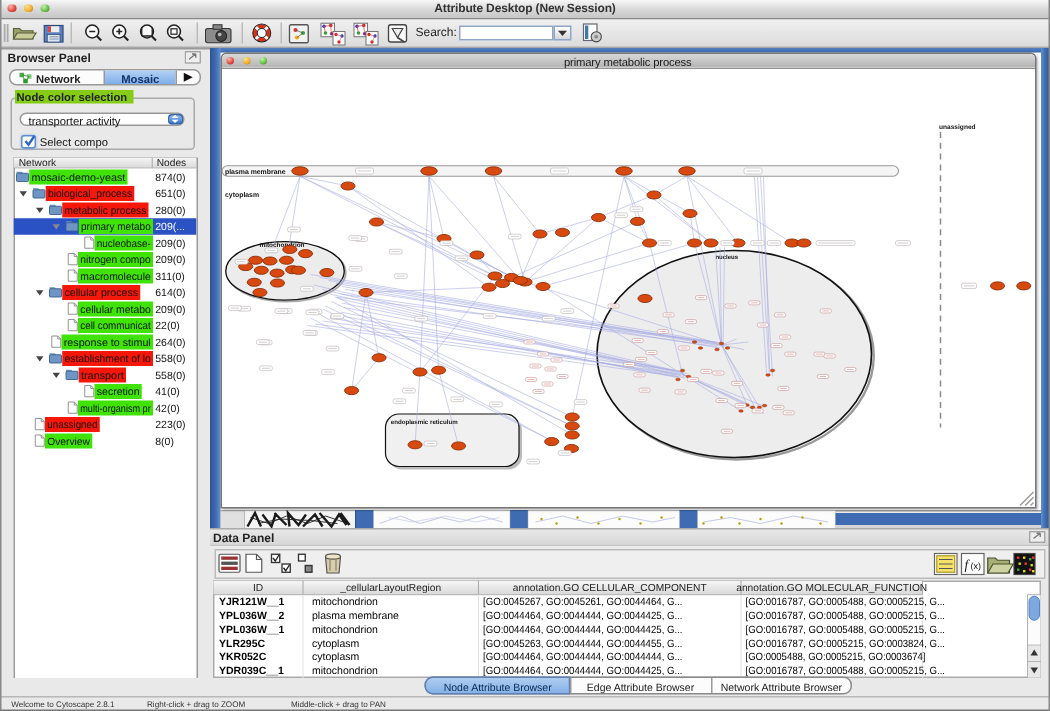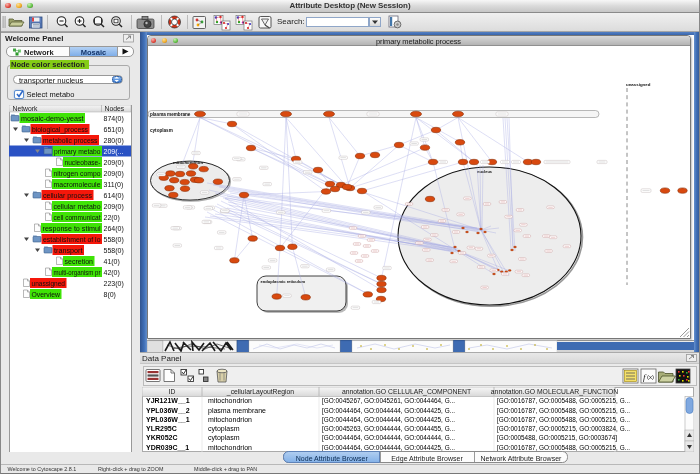--- a/index.html
+++ b/index.html
@@ -534,52 +534,52 @@
 <line x1="337.75" y1="158" x2="342.25" y2="158" stroke="#C66" stroke-width="0.45" opacity="0.7"></line>
 <rect x="494.0" y="142.79999999999998" width="10" height="3.6" rx="1.2" fill="#FFF" stroke="#B9AFAF" stroke-width="0.4"></rect>
 <line x1="495.5" y1="144.6" x2="502.5" y2="144.6" stroke="#999" stroke-width="0.45" opacity="0.7"></line>
 <g stroke="#999" stroke-width="1">
       <line x1="533" y1="291" x2="542" y2="282"></line>
       <line x1="536.5" y1="291" x2="542" y2="285.5"></line>
       <line x1="540" y1="291" x2="542" y2="289"></line>
     </g>
 </svg>
 <div class="abs" style="left:0px;top:31.5px;width:140px;height:1px;background:#9A9A9A;"></div>
-<div class="abs" style="left:4px;top:33px;width:132px;height:11px;font-size:8px;font-weight:bold;color:#222;"><span style="position:relative;top:0.5px;left:1px">Welcome Panel</span></div>
+<div class="abs" style="left:4px;top:33px;width:132px;height:11px;font-size:8px;font-weight:bold;color:#222;"><span style="position:relative;top:0.5px;left:1px">Browser Panel</span></div>
 <svg class="abs" style="left:123px;top:34px" width="12" height="9">
     <rect x="0.5" y="0.5" width="10" height="7.5" fill="#EEE" stroke="#999" stroke-width="0.8"></rect>
     <path d="M3 5.5 L7.5 2 M7.5 2 L5 2 M7.5 2 L7.5 4.5" stroke="#777" stroke-width="0.9" fill="none"></path>
   </svg>
 <div class="abs" style="left:6px;top:46px;width:127.5px;height:10.5px;background:#FCFCFC;border:1px solid #999;border-radius:5px;box-sizing:border-box;"></div>
 <div class="abs" style="left:69px;top:46.7px;width:49px;height:9.1px;background:linear-gradient(#B3D1F4,#7FAEE9);border-left:1px solid #999;border-right:1px solid #999;box-sizing:border-box;"></div>
 <svg class="abs" style="left:12px;top:47.5px" width="11" height="8">
     <rect x="1" y="0.5" width="3" height="3" fill="#4A4"></rect>
     <rect x="6" y="1.5" width="3" height="3" fill="#7C7"></rect>
     <rect x="3.5" y="4.5" width="3" height="3" fill="#292"></rect>
     <path d="M2.5 2 L7.5 3 L5 6 Z" fill="none" stroke="#494" stroke-width="0.6"></path>
   </svg>
 <div class="abs" style="left:24px;top:47.5px;width:40px;height:8px;font-size:7.5px;font-weight:bold;color:#222;">Network</div>
 <div class="abs" style="left:69px;top:47.5px;width:49px;height:8px;font-size:7.5px;font-weight:bold;color:#14356B;text-align:center;">Mosaic</div>
 <svg class="abs" style="left:121px;top:48px" width="9" height="7">
     <path d="M1.5 0.5 L7.5 3.5 L1.5 6.5 Z" fill="#111"></path>
   </svg>
 <div class="abs" style="left:7px;top:64.5px;width:122.5px;height:35px;border:1px solid #AAA;border-radius:3px;box-sizing:border-box;"></div>
 <div class="abs" style="left:10px;top:60px;width:78px;height:8.5px;background:#84cc16;font-size:7.5px;font-weight:bold;color:#222;padding-left:1px;">Node color selection</div>
 <div class="abs" style="left:13px;top:74.5px;width:110px;height:9.5px;background:#FFF;border:1px solid #999;border-radius:4.5px;box-sizing:border-box;"></div>
-<div class="abs" style="left:19px;top:75.7px;width:80px;height:8px;font-size:7.5px;color:#111;">transporter nucleus</div>
+<div class="abs" style="left:19px;top:75.7px;width:80px;height:8px;font-size:7.5px;color:#111;">transporter activity</div>
 <div class="abs" style="left:112px;top:75.5px;width:9.5px;height:7.8px;background:linear-gradient(#8AB8EE,#3D7BD0);border-radius:2.5px;border:0.5px solid #3565A8;box-sizing:border-box;"></div>
 <svg class="abs" style="left:113px;top:76px" width="8" height="7">
     <path d="M3.7 0.5 L6 2.6 L1.4 2.6 Z" fill="#FFF"></path>
     <path d="M3.7 6 L6 3.9 L1.4 3.9 Z" fill="#FFF"></path>
   </svg>
 <div class="abs" style="left:14px;top:90px;width:9.5px;height:8.5px;background:#FFF;border:1.2px solid #5E8FD0;border-radius:2px;box-sizing:border-box;box-shadow:0 0 1.5px #7FA8E0;"></div>
 <svg class="abs" style="left:15px;top:88.5px" width="10" height="10">
     <path d="M2 5 L4 7.5 L8 1.5" stroke="#2E68C8" stroke-width="1.6" fill="none"></path>
   </svg>
-<div class="abs" style="left:26.5px;top:90px;width:60px;height:9px;font-size:7.5px;color:#111;">Select metabo</div>
+<div class="abs" style="left:26.5px;top:90px;width:60px;height:9px;font-size:7.5px;color:#111;">Select compo</div>
 <div class="abs" style="left:8.5px;top:104.5px;width:123px;height:348px;background:#FFF;border:1px solid #999;box-sizing:border-box;"></div>
 <svg class="abs" style="left:9px;top:105px" width="122" height="346" viewBox="0 0 122 346">
 <rect x="0" y="0" width="122" height="7" fill="#EDEDED"></rect>
 <linearGradient id="hg" x1="0" y1="0" x2="0" y2="1">
       <stop offset="0" stop-color="#F6F6F6"></stop>
       <stop offset="1" stop-color="#D9D9D9"></stop>
     </linearGradient>
 <rect x="0" y="0" width="122" height="7" fill="url(#hg)" stroke="#AAA" stroke-width="0.5"></rect>
 <line x1="92.5" y1="0" x2="92.5" y2="7" stroke="#AAA" stroke-width="0.7"></line>
 <text x="3.5" y="5.8" font-size="6.8" fill="#222">Network</text>
@@ -710,21 +710,21 @@
 <text x="94.5" y="180.5" font-size="7" fill="#111">223(0)</text>
 <rect x="21.0" y="184.0" width="31.5" height="10" fill="#3FE306"></rect>
 <g>
       <path d="M14.5 185.0 L18.5 185.0 L20.5 187.0 L20.5 192.5 L14.5 192.5 Z" fill="#FDFDFD" stroke="#888" stroke-width="0.6"></path>
       <path d="M18.5 185.0 L18.5 187.0 L20.5 187.0" fill="none" stroke="#888" stroke-width="0.6"></path>
     </g>
 <text x="22.5" y="191.5" font-size="7" fill="#111" textLength="28.5" lengthAdjust="spacingAndGlyphs">Overview</text>
 <text x="94.5" y="191.5" font-size="7" fill="#111">8(0)</text>
 </svg>
 <div class="abs" style="left:140px;top:352px;width:560px;height:11.5px;background:linear-gradient(#E8E8E8,#D8D8D8);border-top:1px solid #AAA;border-bottom:1px solid #C5C5C5;box-sizing:border-box;"></div>
-<div class="abs" style="left:142px;top:353.5px;width:100px;height:9px;font-size:8px;font-weight:normal;color:#222;">Data Panel</div>
+<div class="abs" style="left:142px;top:353.5px;width:100px;height:9px;font-size:8px;font-weight:bold;color:#222;">Data Panel</div>
 <svg class="abs" style="left:686px;top:354px" width="12" height="8">
     <rect x="0.5" y="0.5" width="10" height="7" fill="#EEE" stroke="#999" stroke-width="0.8"></rect>
     <path d="M3 5 L7.5 1.5 M7.5 1.5 L5 1.5 M7.5 1.5 L7.5 4" stroke="#777" stroke-width="0.9" fill="none"></path>
   </svg>
 <div class="abs" style="left:140px;top:363.5px;width:560px;height:23px;background:#EAEAEA;"></div>
 <div class="abs" style="left:143px;top:365.5px;width:554px;height:20px;background:#EFEFEF;border:1px solid #BBB;box-sizing:border-box;"></div>
 <svg class="abs" style="left:143px;top:365.5px" width="554" height="20" viewBox="0 0 554 20">
 <g>
       <rect x="3" y="3.5" width="14" height="12" rx="1" fill="#FFF" stroke="#555" stroke-width="0.8"></rect>
       <rect x="4.5" y="5" width="11" height="2.2" fill="#933"></rect>

